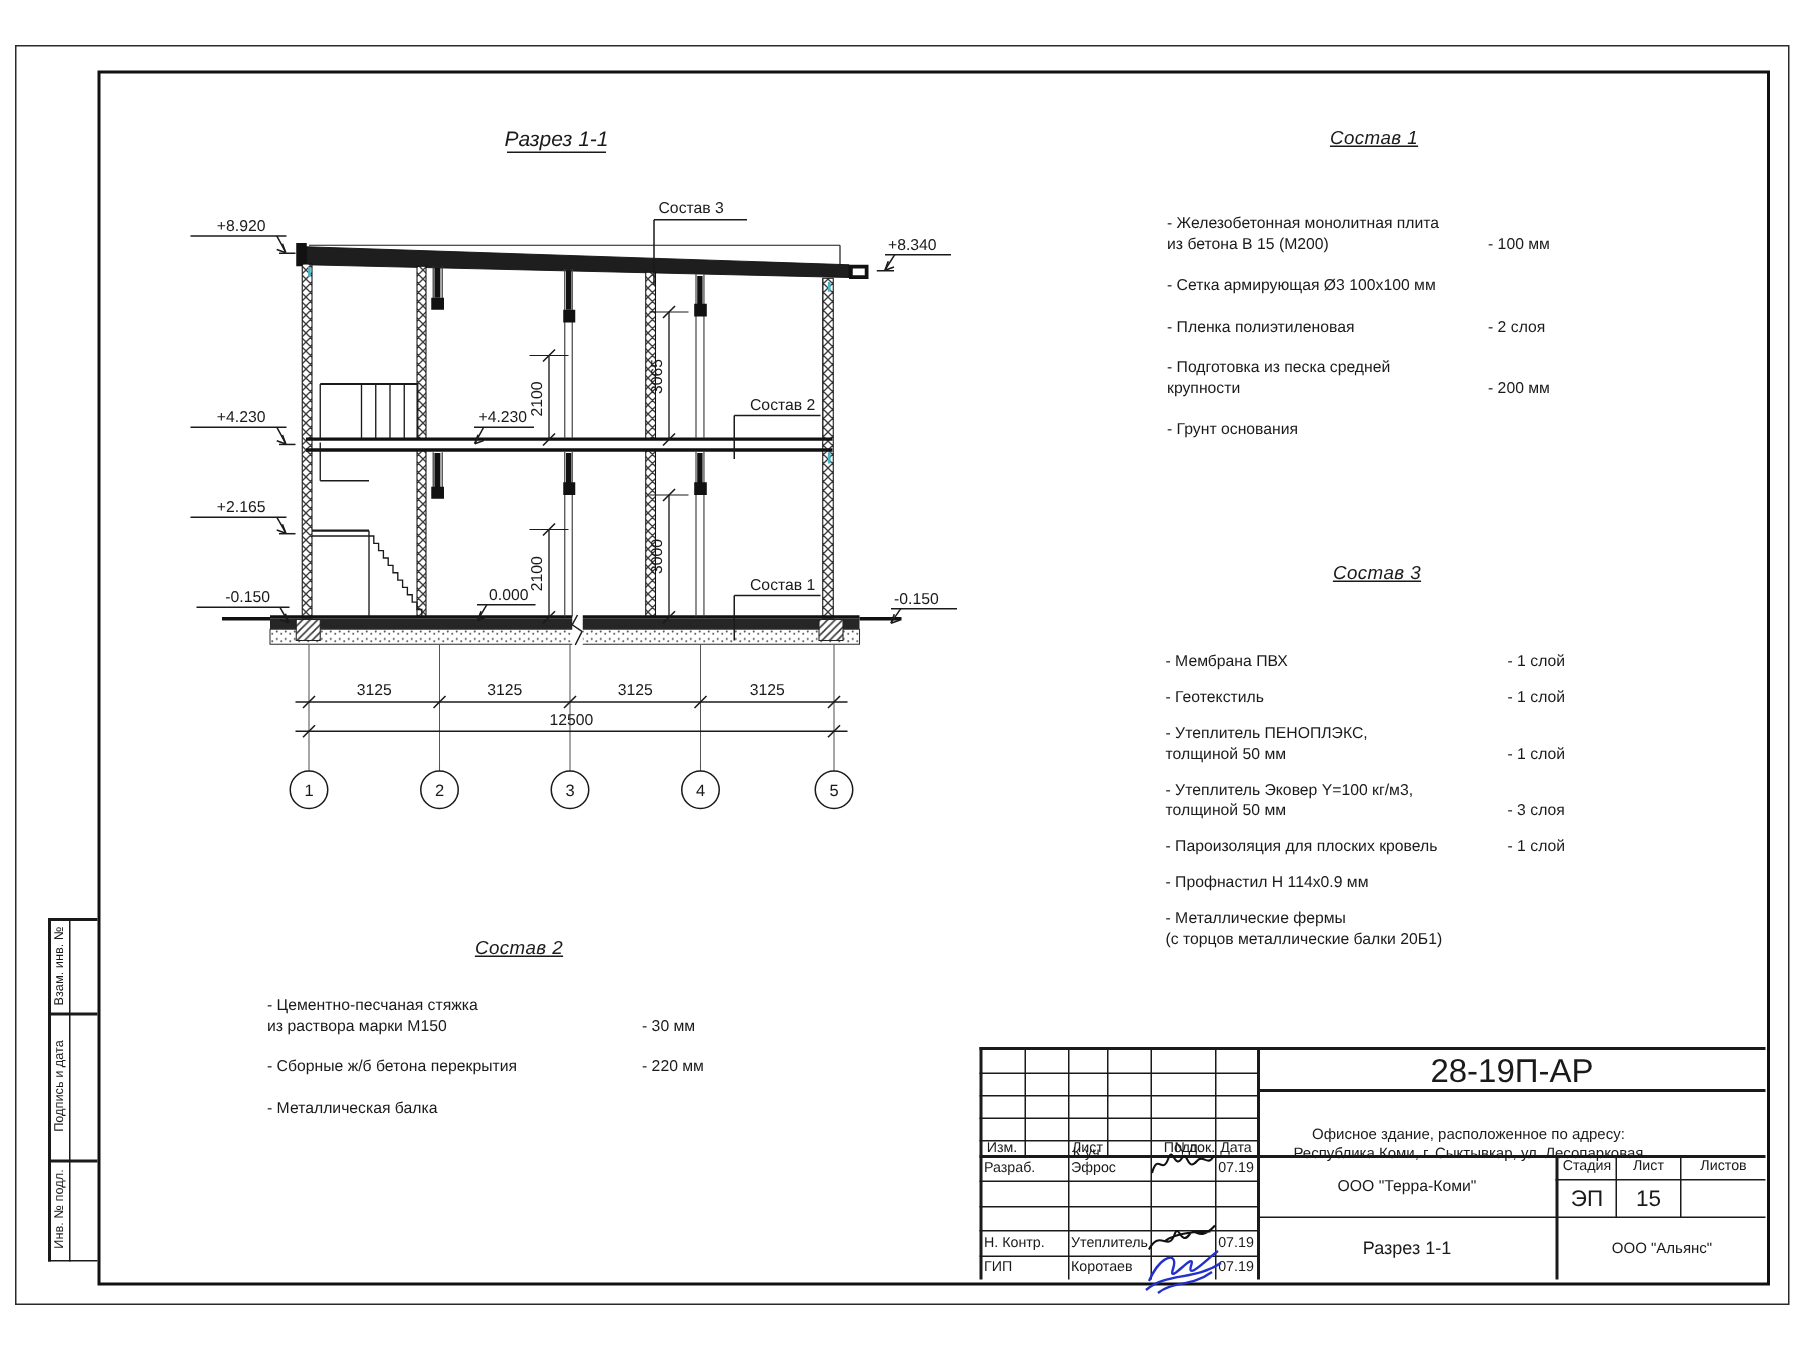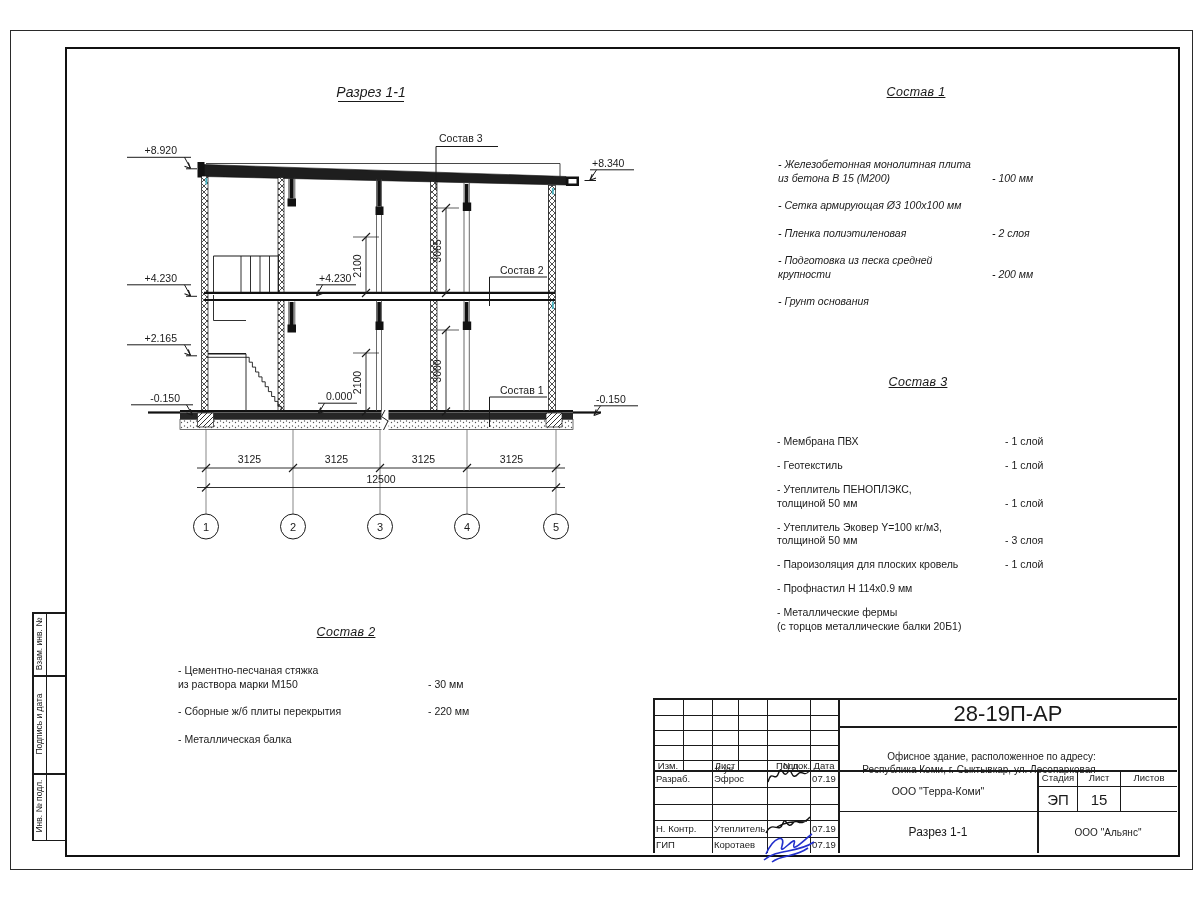--- a/index.html
+++ b/index.html
@@ -10,35 +10,35 @@
   #outer-border{left:10px;top:30px;width:1181px;height:838px;border:1.2px solid #2a2a2a;}
   #inner-frame{left:65px;top:47px;width:1111px;height:806px;border:2px solid #111;}
   
   .panel{position:absolute;}
   .panel-title{font-size:12.5px;font-style:italic;text-decoration:underline;text-align:center;letter-spacing:.3px;}
   .items{position:relative;}
   .item{position:relative;font-size:10.5px;line-height:13.5px;}
   .item .name{white-space:pre-line;}
   .item .value{position:absolute;bottom:0;white-space:nowrap;}
   #sostav1-panel{left:778px;top:85px;width:276px;}
-  #sostav1-panel .items{margin-top:59px;font-style:italic;}
+  #sostav1-panel .items{margin-top:44px;}
   #sostav1-panel .item{margin-bottom:14px;}
   #sostav1-panel .value{left:214px;}
   #sostav3-panel{left:777px;top:375px;width:282px;}
   #sostav3-panel .items{margin-top:46px;}
   #sostav3-panel .item{margin-bottom:10.5px;}
   #sostav3-panel .value{left:228px;}
   #sostav2-panel{left:178px;top:625px;width:312px;}
   #sostav2-panel .panel-title{padding-left:24px;}
   #sostav2-panel .items{margin-top:25px;}
   #sostav2-panel .item{margin-bottom:14px;}
   #sostav2-panel .value{left:250px;margin-top:10px;}
   
   #titleblock{left:653px;top:698px;width:524px;height:155px;font-size:9.5px;}
-  .tb-text{position:absolute;display:flex;align-items:center;justify-content:center;text-align:right;white-space:pre-line;}
+  .tb-text{position:absolute;display:flex;align-items:center;justify-content:center;text-align:center;white-space:pre-line;}
   .tb-left{justify-content:flex-start;text-align:left;}
   
   #sidebar{left:32px;top:612px;width:33px;height:229px;}
   .side-label{position:absolute;width:90px;height:14px;line-height:14px;text-align:center;font-size:8.5px;transform:rotate(-90deg);white-space:nowrap;}
   svg text{fill:#1a1a1a;}
 </style>
 </head>
 <body>
 
 <div id="sheet">
@@ -326,21 +326,21 @@
       <div class="item"><span class="name">- Металлические фермы
 (с торцов металлические балки 20Б1)</span><span class="value"></span></div>
     </div>
   </div>
 
   <div id="sostav2-panel" class="panel">
     <div class="panel-title">Состав 2</div>
     <div class="items">
       <div class="item"><span class="name">- Цементно-песчаная стяжка
 из раствора марки М150</span><span class="value">- 30 мм</span></div>
-      <div class="item"><span class="name">- Сборные ж/б плиты перекрытия</span><span class="value">- 220 мм</span></div>
+      <div class="item"><span class="name">- Сборные ж/б бетона перекрытия</span><span class="value">- 220 мм</span></div>
       <div class="item"><span class="name">- Металлическая балка</span><span class="value"></span></div>
     </div>
   </div>
 
   <div id="titleblock" class="abs">
 
     <div class="line" style="left:0;top:0;width:524px;height:2px;"></div>
     <div class="line" style="left:0;top:0;width:2px;height:155px;"></div>
     <div class="line" style="left:185px;top:0;width:2px;height:155px;"></div>
     <div class="line" style="left:0;top:71.5px;width:524px;height:2px;"></div>

